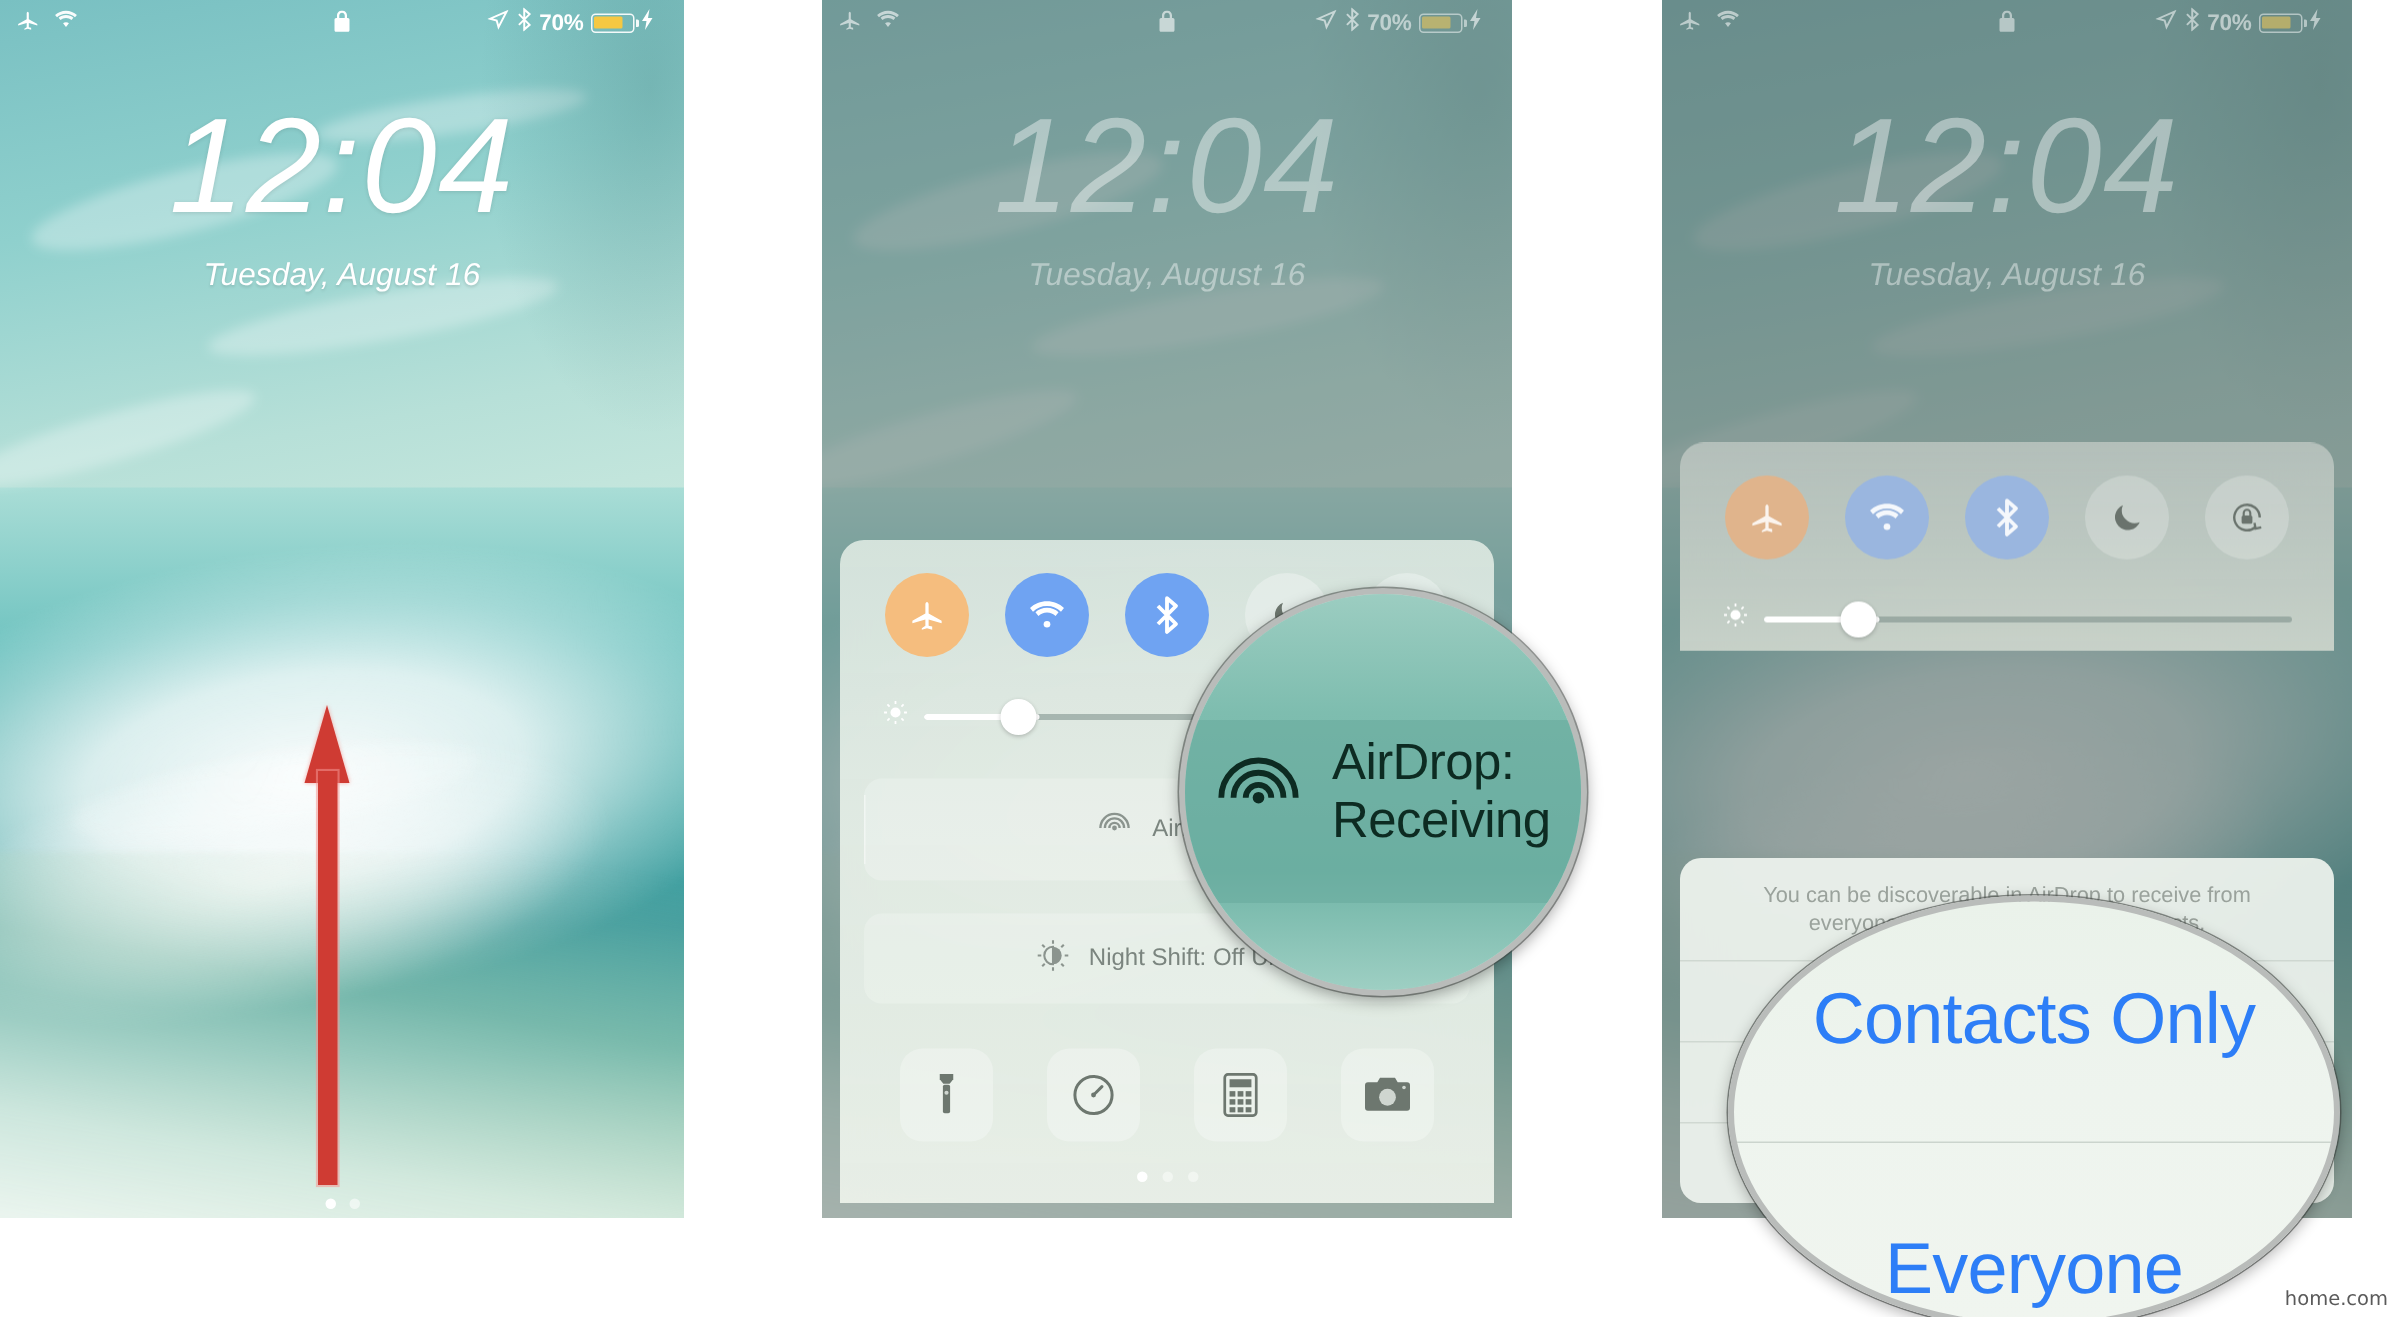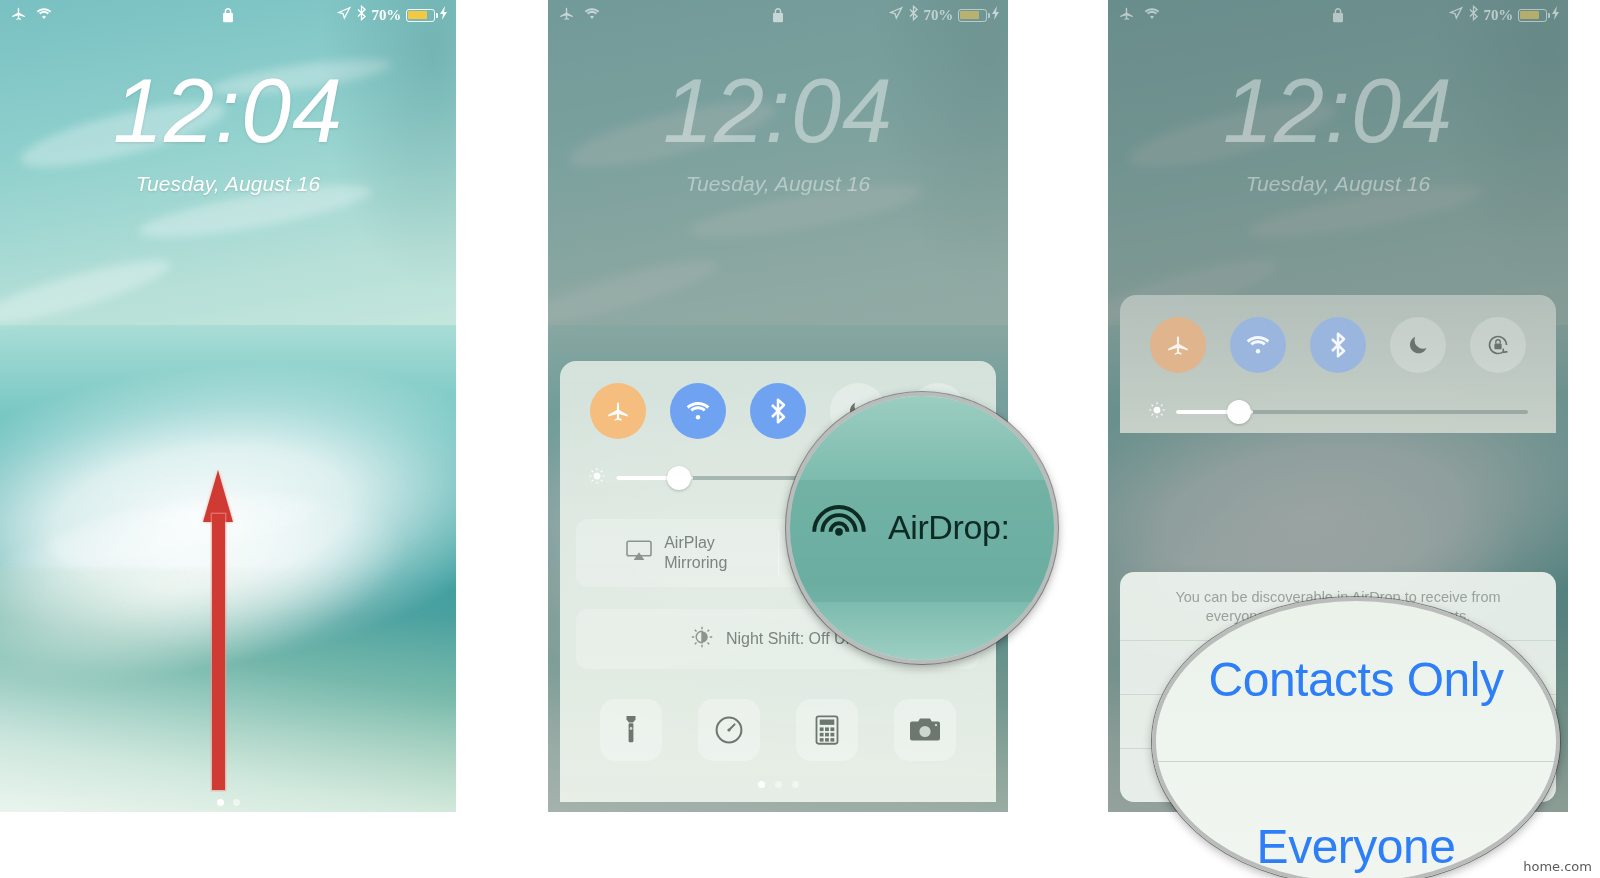--- a/index.html
+++ b/index.html
@@ -38,21 +38,21 @@
       background:radial-gradient(ellipse at 70% 20%, rgba(60,120,120,.28) 0%, rgba(60,120,120,0) 70%);}
 
   .dim{position:absolute;inset:0;background:rgba(108,122,118,.55);}
   .dim2{position:absolute;inset:0;background:rgba(96,110,107,.62);}
 
   
   .statusbar{position:absolute;left:0;top:0;width:100%;height:30px;color:#fff;
       display:flex;align-items:center;font-size:15px;font-weight:bold;}
   .sb-left{position:absolute;left:10px;display:flex;align-items:center;gap:8px;}
   .sb-mid{position:absolute;left:0;right:0;text-align:center;}
-  .sb-right{position:absolute;right:8px;display:flex;align-items:center;gap:5px;font-family:Liberation Serif, serif;}
+  .sb-right{position:absolute;right:20px;display:flex;align-items:center;gap:5px;}
   .sb-right .pct{font-size:15px;letter-spacing:-.2px;}
   .batt{position:relative;width:29px;height:13px;border:1.6px solid rgba(255,255,255,.92);
       border-radius:3px;box-sizing:border-box;}
   .batt::after{content:"";position:absolute;right:-4px;top:3.4px;width:2px;height:5px;
       background:rgba(255,255,255,.92);border-radius:0 1px 1px 0;}
   .batt i{position:absolute;left:1.4px;top:1.4px;bottom:1.4px;width:68%;background:#f5c842;border-radius:1px;display:block;}
   .dimtext .statusbar{color:rgba(255,255,255,.55);}
   .dimtext .batt{border-color:rgba(255,255,255,.5);}
   .dimtext .batt::after{background:rgba(255,255,255,.5);}
   .dimtext .batt i{background:rgba(232,196,90,.6);}
@@ -336,31 +336,20 @@
             <path d="M10 1.5v2.2M10 16.3v2.2M1.5 10h2.2M16.3 10h2.2M4 4l1.6 1.6M14.4 14.4L16 16M16 4l-1.6 1.6M5.6 14.4L4 16"></path>
           </svg>
         </span>
         <div class="slider">
           <div class="fill"></div>
             <div class="knob"></div>
         </div>
       </div>
 
       <div class="cc-row">
-        <div class="half">
-          <span>
-            <svg width="26" height="22" viewBox="0 0 26 22" fill="none" stroke="#8b948e" stroke-width="1.6">
-              <rect x="1" y="1.2" width="24" height="14.6" rx="1.8"></rect>
-              <path d="M13 12.2l5.4 7.8H7.6z" fill="#8b948e" stroke="none"></path>
-            </svg>
-          </span>
-          <span>
-            <span>AirPlay</span><br><span>Mirroring</span>
-          </span>
-        </div>
         <div class="sep"></div>
         <div class="half">
           <span>
             <svg width="26" height="24" viewBox="0 0 26 24" fill="none" stroke="#8b948e" stroke-width="1.6">
               <circle cx="13" cy="14" r="1.6" fill="#8b948e" stroke="none"></circle>
               <path d="M9.6 14a3.4 3.4 0 016.8 0"></path>
                 <path d="M6.6 14a6.4 6.4 0 0112.8 0"></path>
                 <path d="M3.6 14a9.4 9.4 0 0118.8 0"></path>
             </svg>
           </span>
@@ -553,20 +542,21 @@
       <span>
         <svg width="66" height="62" viewBox="0 0 34 32" fill="none" stroke="#0d2b22" stroke-width="2">
           <circle cx="17" cy="19" r="2" fill="#0d2b22" stroke="none"></circle>
           <path d="M12.6 19a4.4 4.4 0 018.8 0"></path>
           <path d="M8.4 19a8.6 8.6 0 0117.2 0"></path>
           <path d="M4.2 19a12.8 12.8 0 0125.6 0"></path>
         </svg>
       </span>
       <div class="mtext">
         <div>AirDrop:</div>
+        <div>Receiving</div>
       </div>
     </div>
   </div>
 
   <div class="mag-oval">
     <div class="divider"></div>
     <div class="o1">Contacts Only</div>
     <div class="o2">Everyone</div>
   </div>
 

